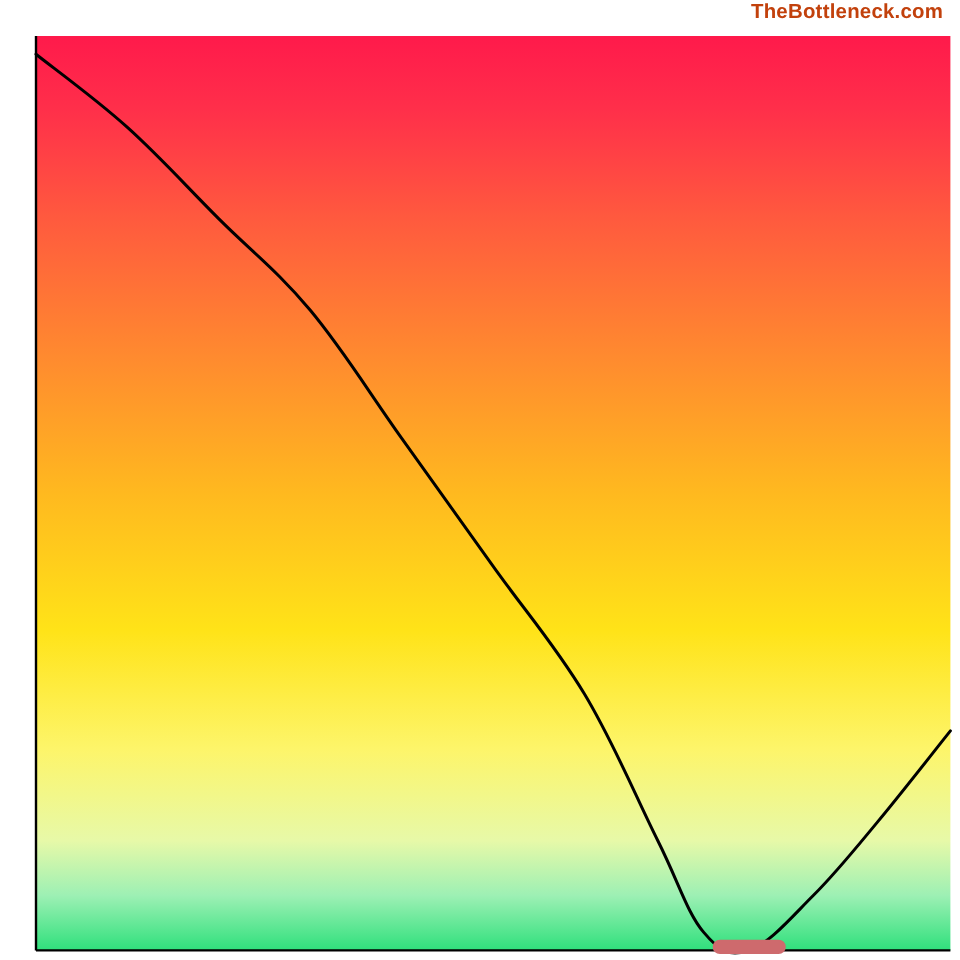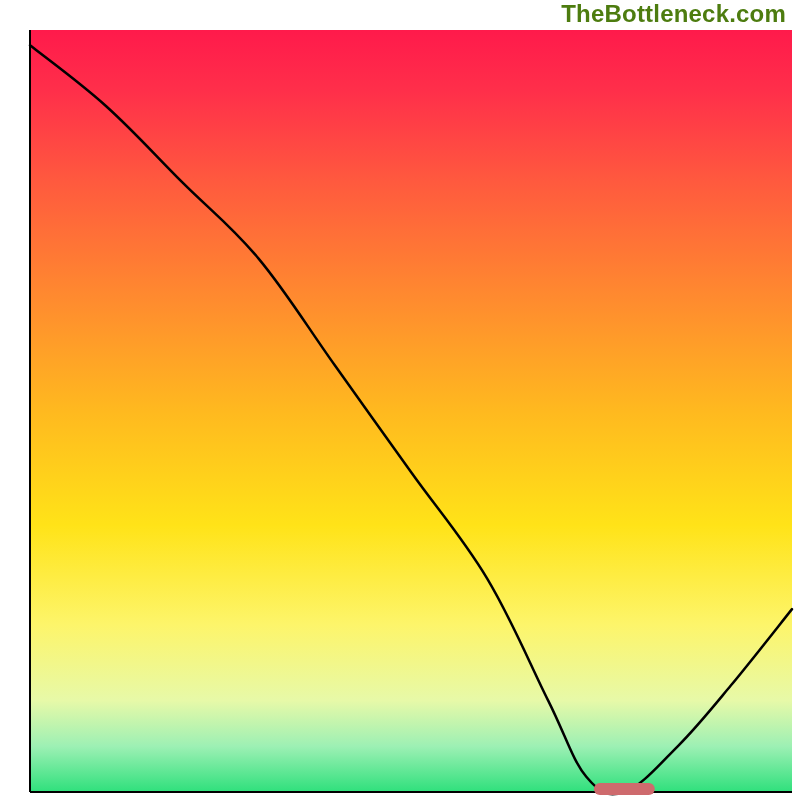--- a/index.html
+++ b/index.html
@@ -12,23 +12,23 @@
   }
   .stage {
     position: relative;
     width: 800px;
     height: 800px;
   }
   .watermark {
     position: absolute;
     top: 0;
     right: 14px;
-    font-size: 24px;
+    font-size: 17px;
     font-weight: 600;
-    color: #4d7c0f;
+    color: #c2410c;
     letter-spacing: 0.2px;
     user-select: none;
   }
   svg {
     position: absolute;
     top: 0;
     left: 0;
   }
 </style>
 </head>

